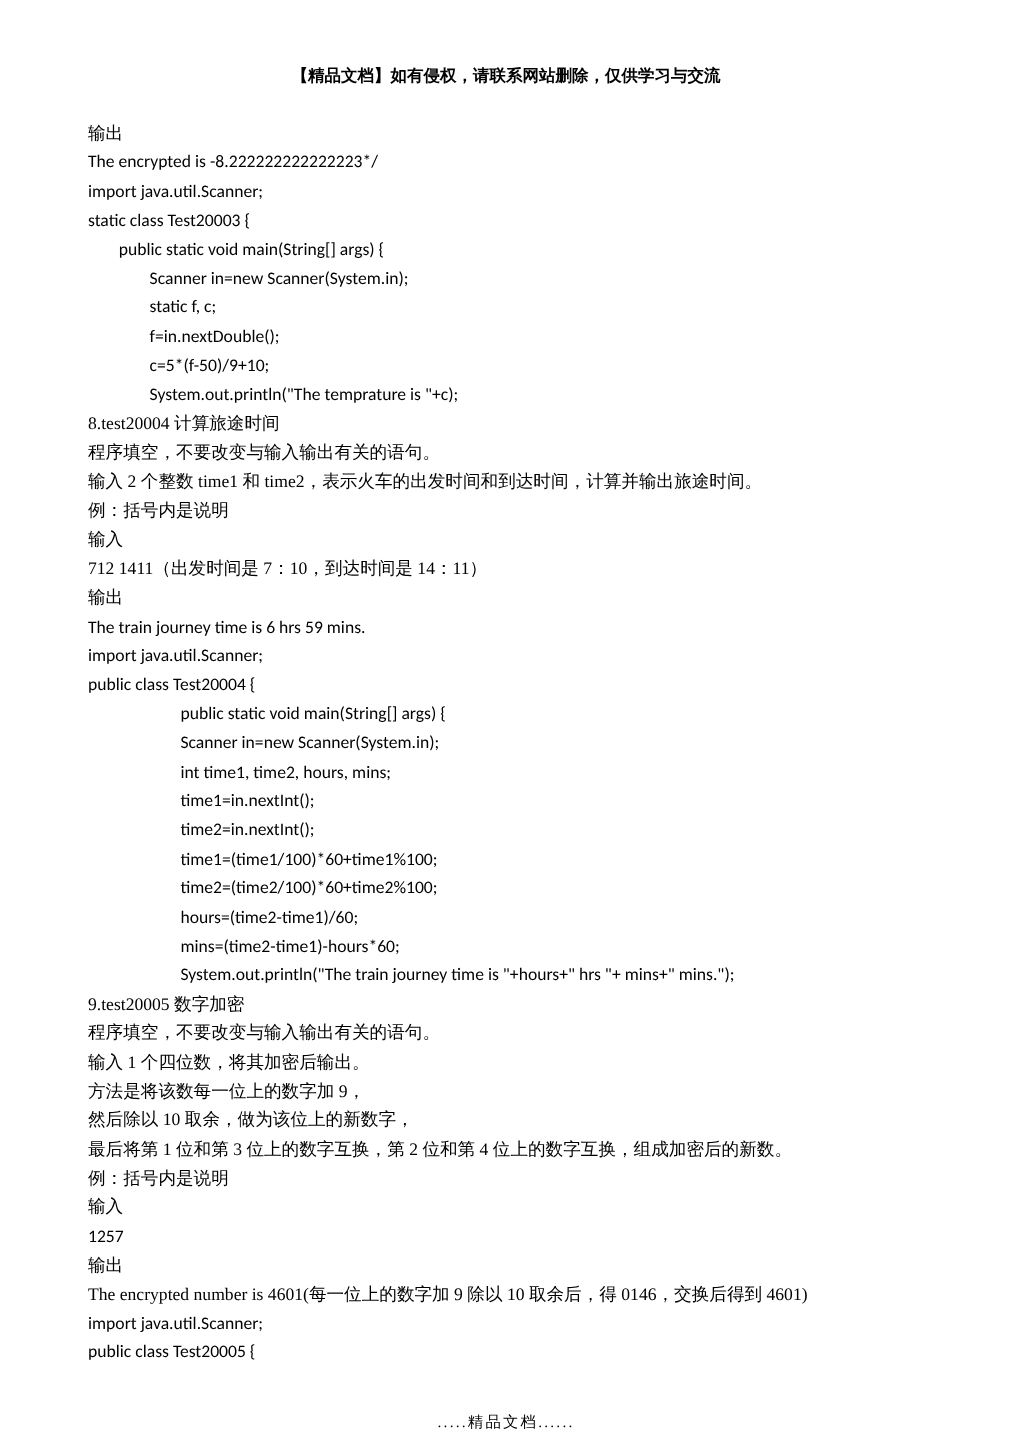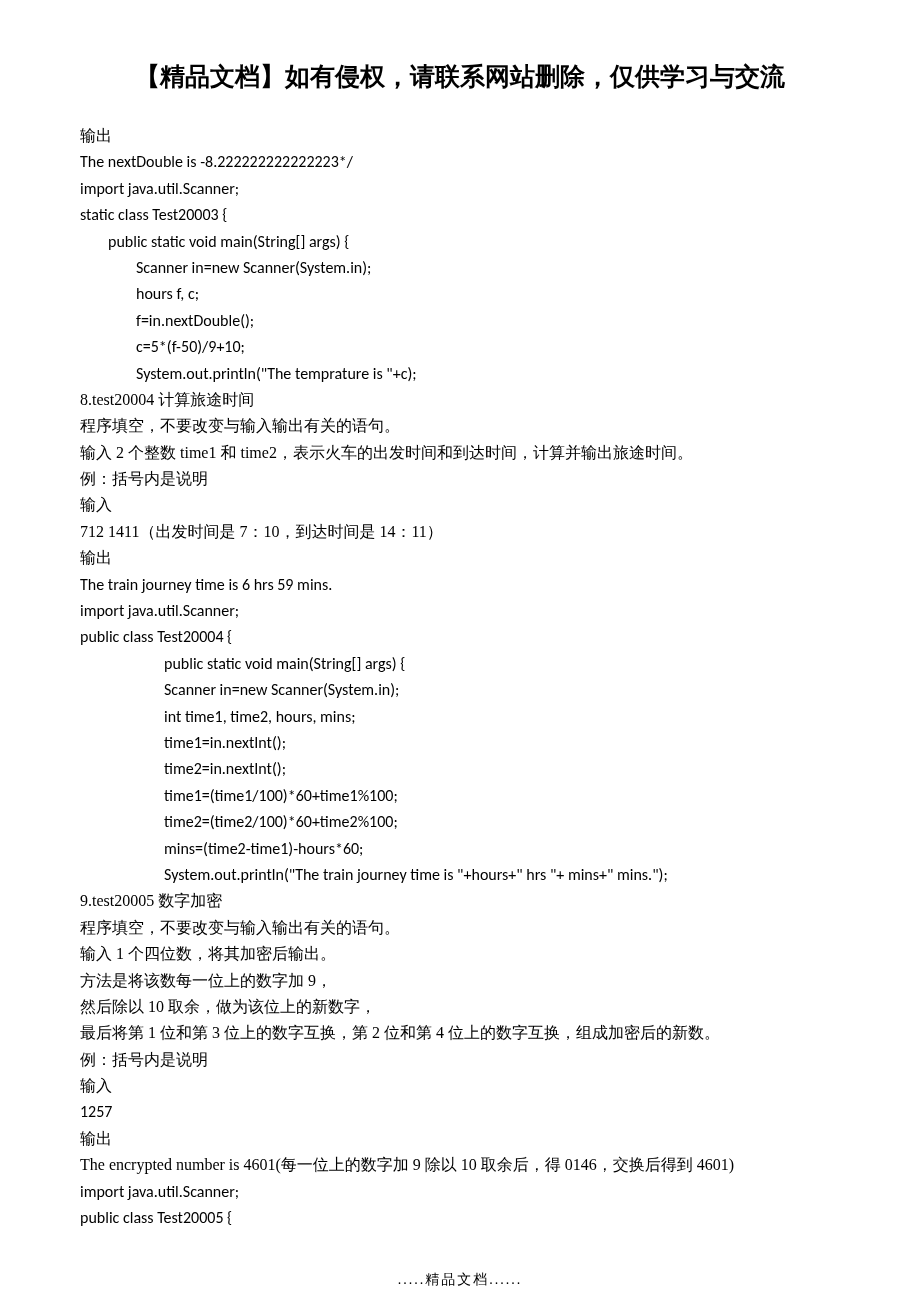--- a/index.html
+++ b/index.html
@@ -10,21 +10,21 @@
     width: 920px;
   }
   .page {
     padding: 60px 80px 40px 80px;
     box-sizing: border-box;
     width: 920px;
   }
   .header {
     text-align: center;
     font-family: "SimSun", "Microsoft YaHei", serif;
-    font-size: 25px;
+    font-size: 15px;
     font-weight: bold;
     color: #000;
     margin-bottom: 30px;
   }
   .line {
     font-size: 16px;
     line-height: 1.65;
     color: #000;
     white-space: pre-wrap;
     font-family: "Calibri", "Microsoft YaHei", sans-serif;
@@ -47,46 +47,47 @@
     min-height: 1100px;
   }
 </style>
 </head>
 <body>
 
 <div class="page">
   <div class="header">【精品文档】如有侵权，请联系网站删除，仅供学习与交流</div>
   <div class="content" id="content">
       <div class="line cn">输出</div>
-      <div class="line">The nextDouble is -8.222222222222223*/</div>
+      <div class="line">The encrypted is -8.222222222222223*/</div>
       <div class="line">import java.util.Scanner;</div>
       <div class="line">static class Test20003 {</div>
       <div class="line indent1">public static void main(String[] args) {</div>
       <div class="line indent2">Scanner in=new Scanner(System.in);</div>
-      <div class="line indent2">hours f, c;</div>
+      <div class="line indent2">static f, c;</div>
       <div class="line indent2">f=in.nextDouble();</div>
       <div class="line indent2">c=5*(f-50)/9+10;</div>
       <div class="line indent2">System.out.println("The temprature is "+c);</div>
       <div class="line cn">8.test20004 计算旅途时间</div>
       <div class="line cn">程序填空，不要改变与输入输出有关的语句。</div>
       <div class="line cn">输入 2 个整数 time1 和 time2，表示火车的出发时间和到达时间，计算并输出旅途时间。</div>
       <div class="line cn">例：括号内是说明</div>
       <div class="line cn">输入</div>
       <div class="line cn">712 1411（出发时间是 7：10，到达时间是 14：11）</div>
       <div class="line cn">输出</div>
       <div class="line">The train journey time is 6 hrs 59 mins.</div>
       <div class="line">import java.util.Scanner;</div>
       <div class="line">public class Test20004 {</div>
       <div class="line indent3">public static void main(String[] args) {</div>
       <div class="line indent3">Scanner in=new Scanner(System.in);</div>
       <div class="line indent3">int time1, time2, hours, mins;</div>
       <div class="line indent3">time1=in.nextInt();</div>
       <div class="line indent3">time2=in.nextInt();</div>
       <div class="line indent3">time1=(time1/100)*60+time1%100;</div>
       <div class="line indent3">time2=(time2/100)*60+time2%100;</div>
+      <div class="line indent3">hours=(time2-time1)/60;</div>
       <div class="line indent3">mins=(time2-time1)-hours*60;</div>
       <div class="line indent3">System.out.println("The train journey time is "+hours+" hrs "+ mins+" mins.");</div>
       <div class="line cn">9.test20005 数字加密</div>
       <div class="line cn">程序填空，不要改变与输入输出有关的语句。</div>
       <div class="line cn">输入 1 个四位数，将其加密后输出。</div>
       <div class="line cn">方法是将该数每一位上的数字加 9，</div>
       <div class="line cn">然后除以 10 取余，做为该位上的新数字，</div>
       <div class="line cn">最后将第 1 位和第 3 位上的数字互换，第 2 位和第 4 位上的数字互换，组成加密后的新数。</div>
       <div class="line cn">例：括号内是说明</div>
       <div class="line cn">输入</div>

